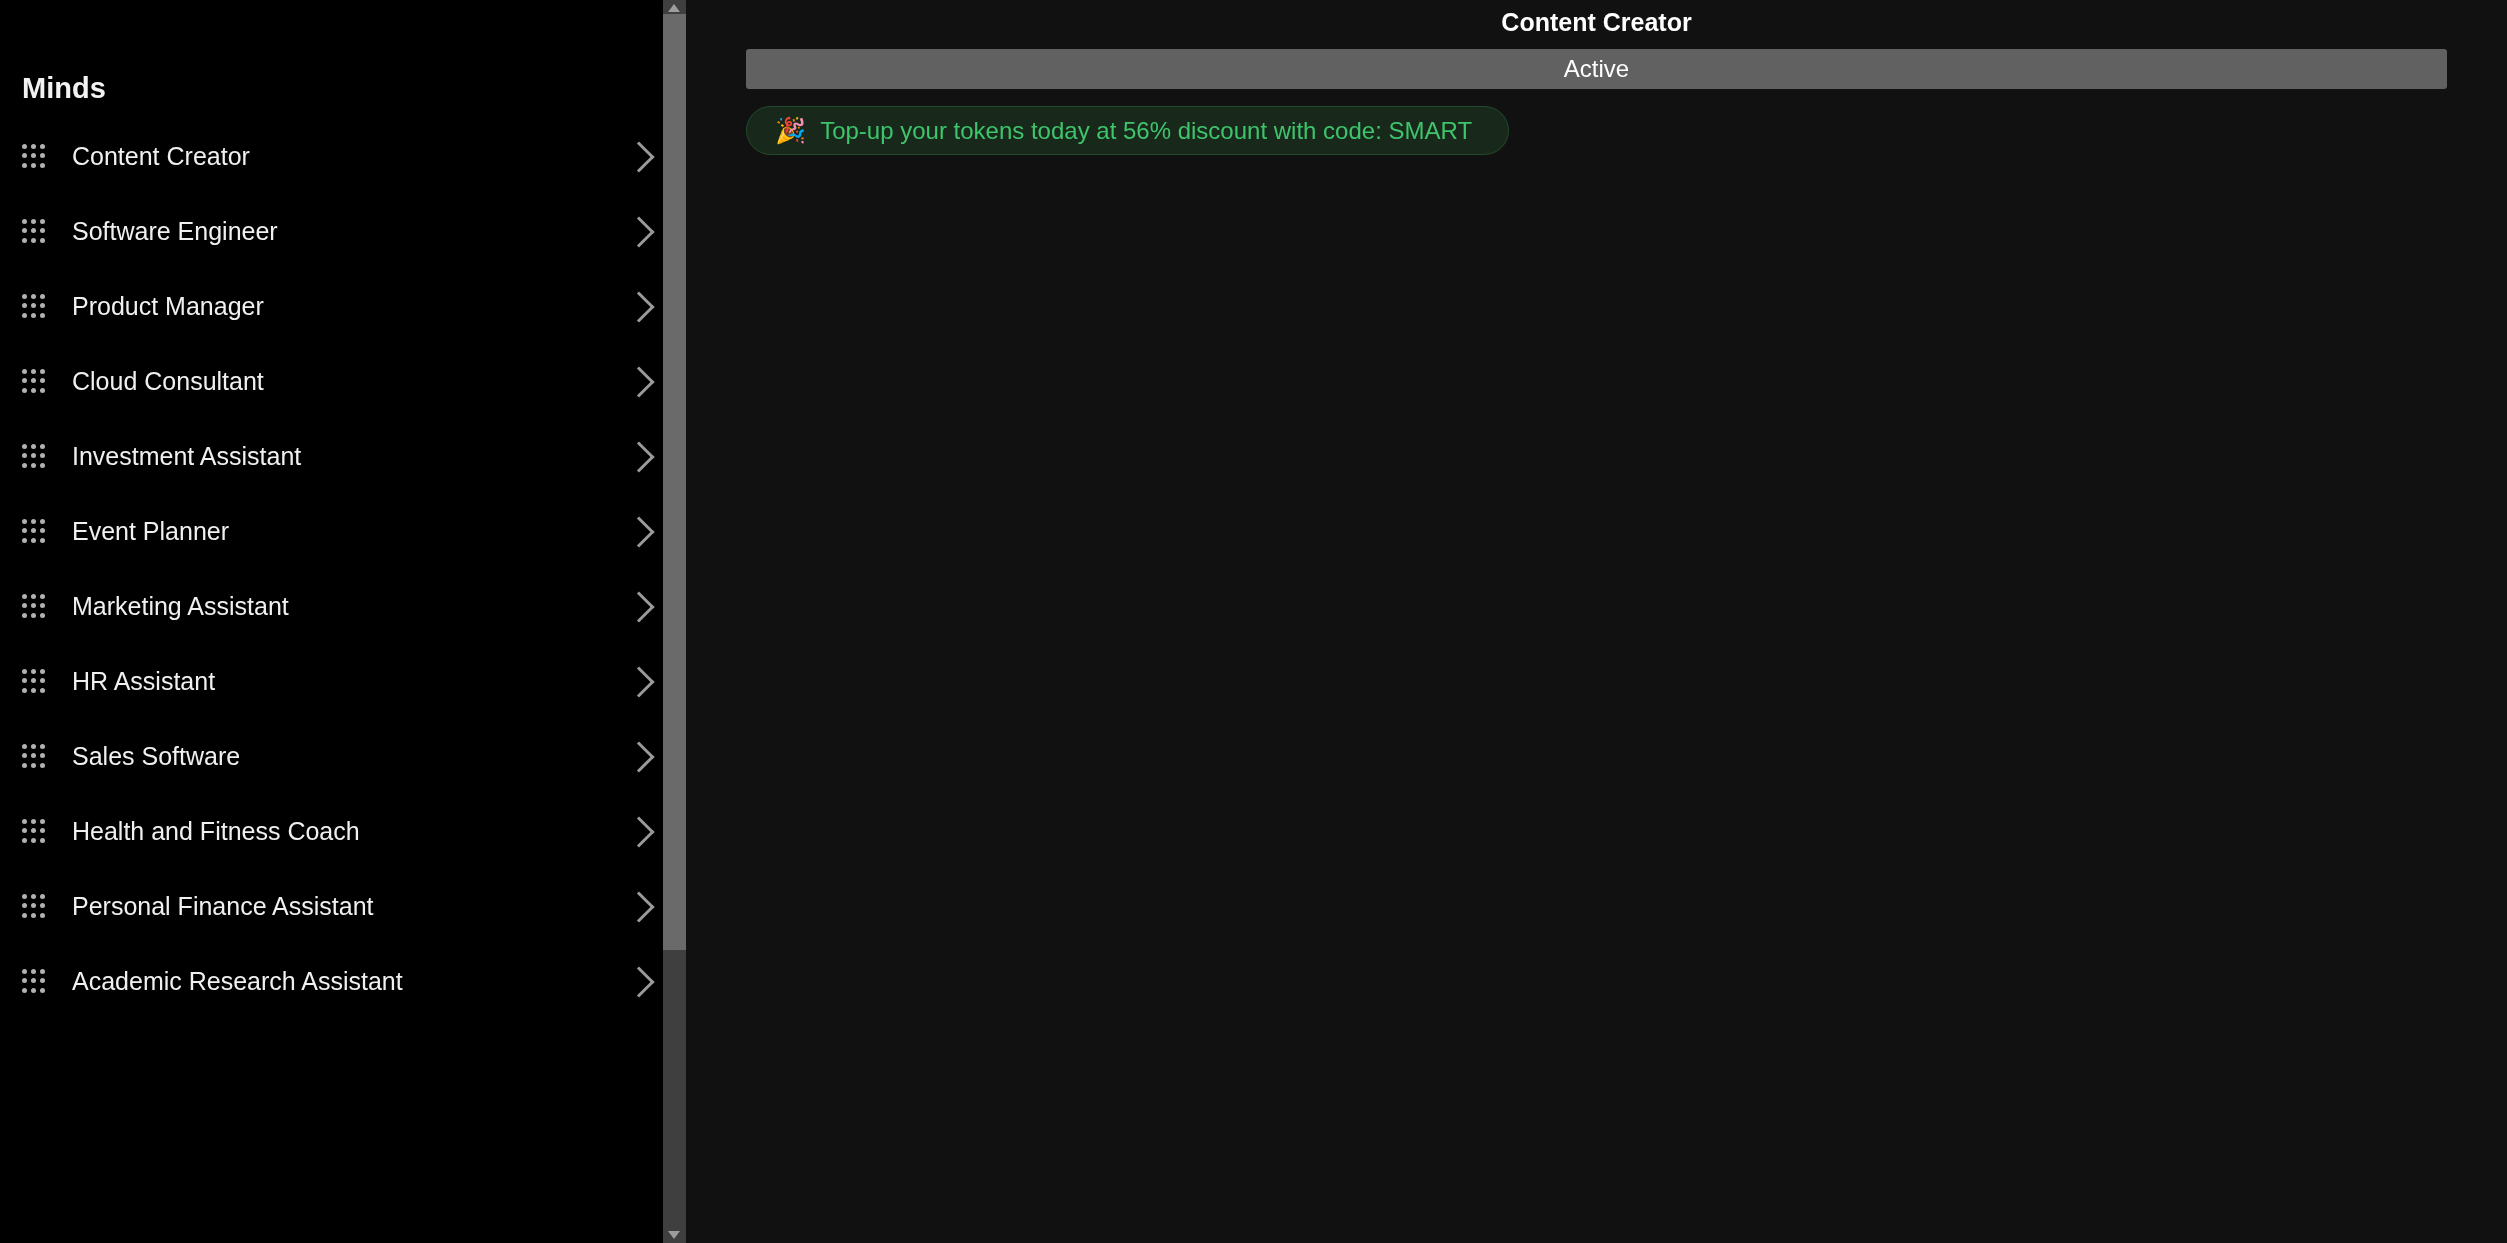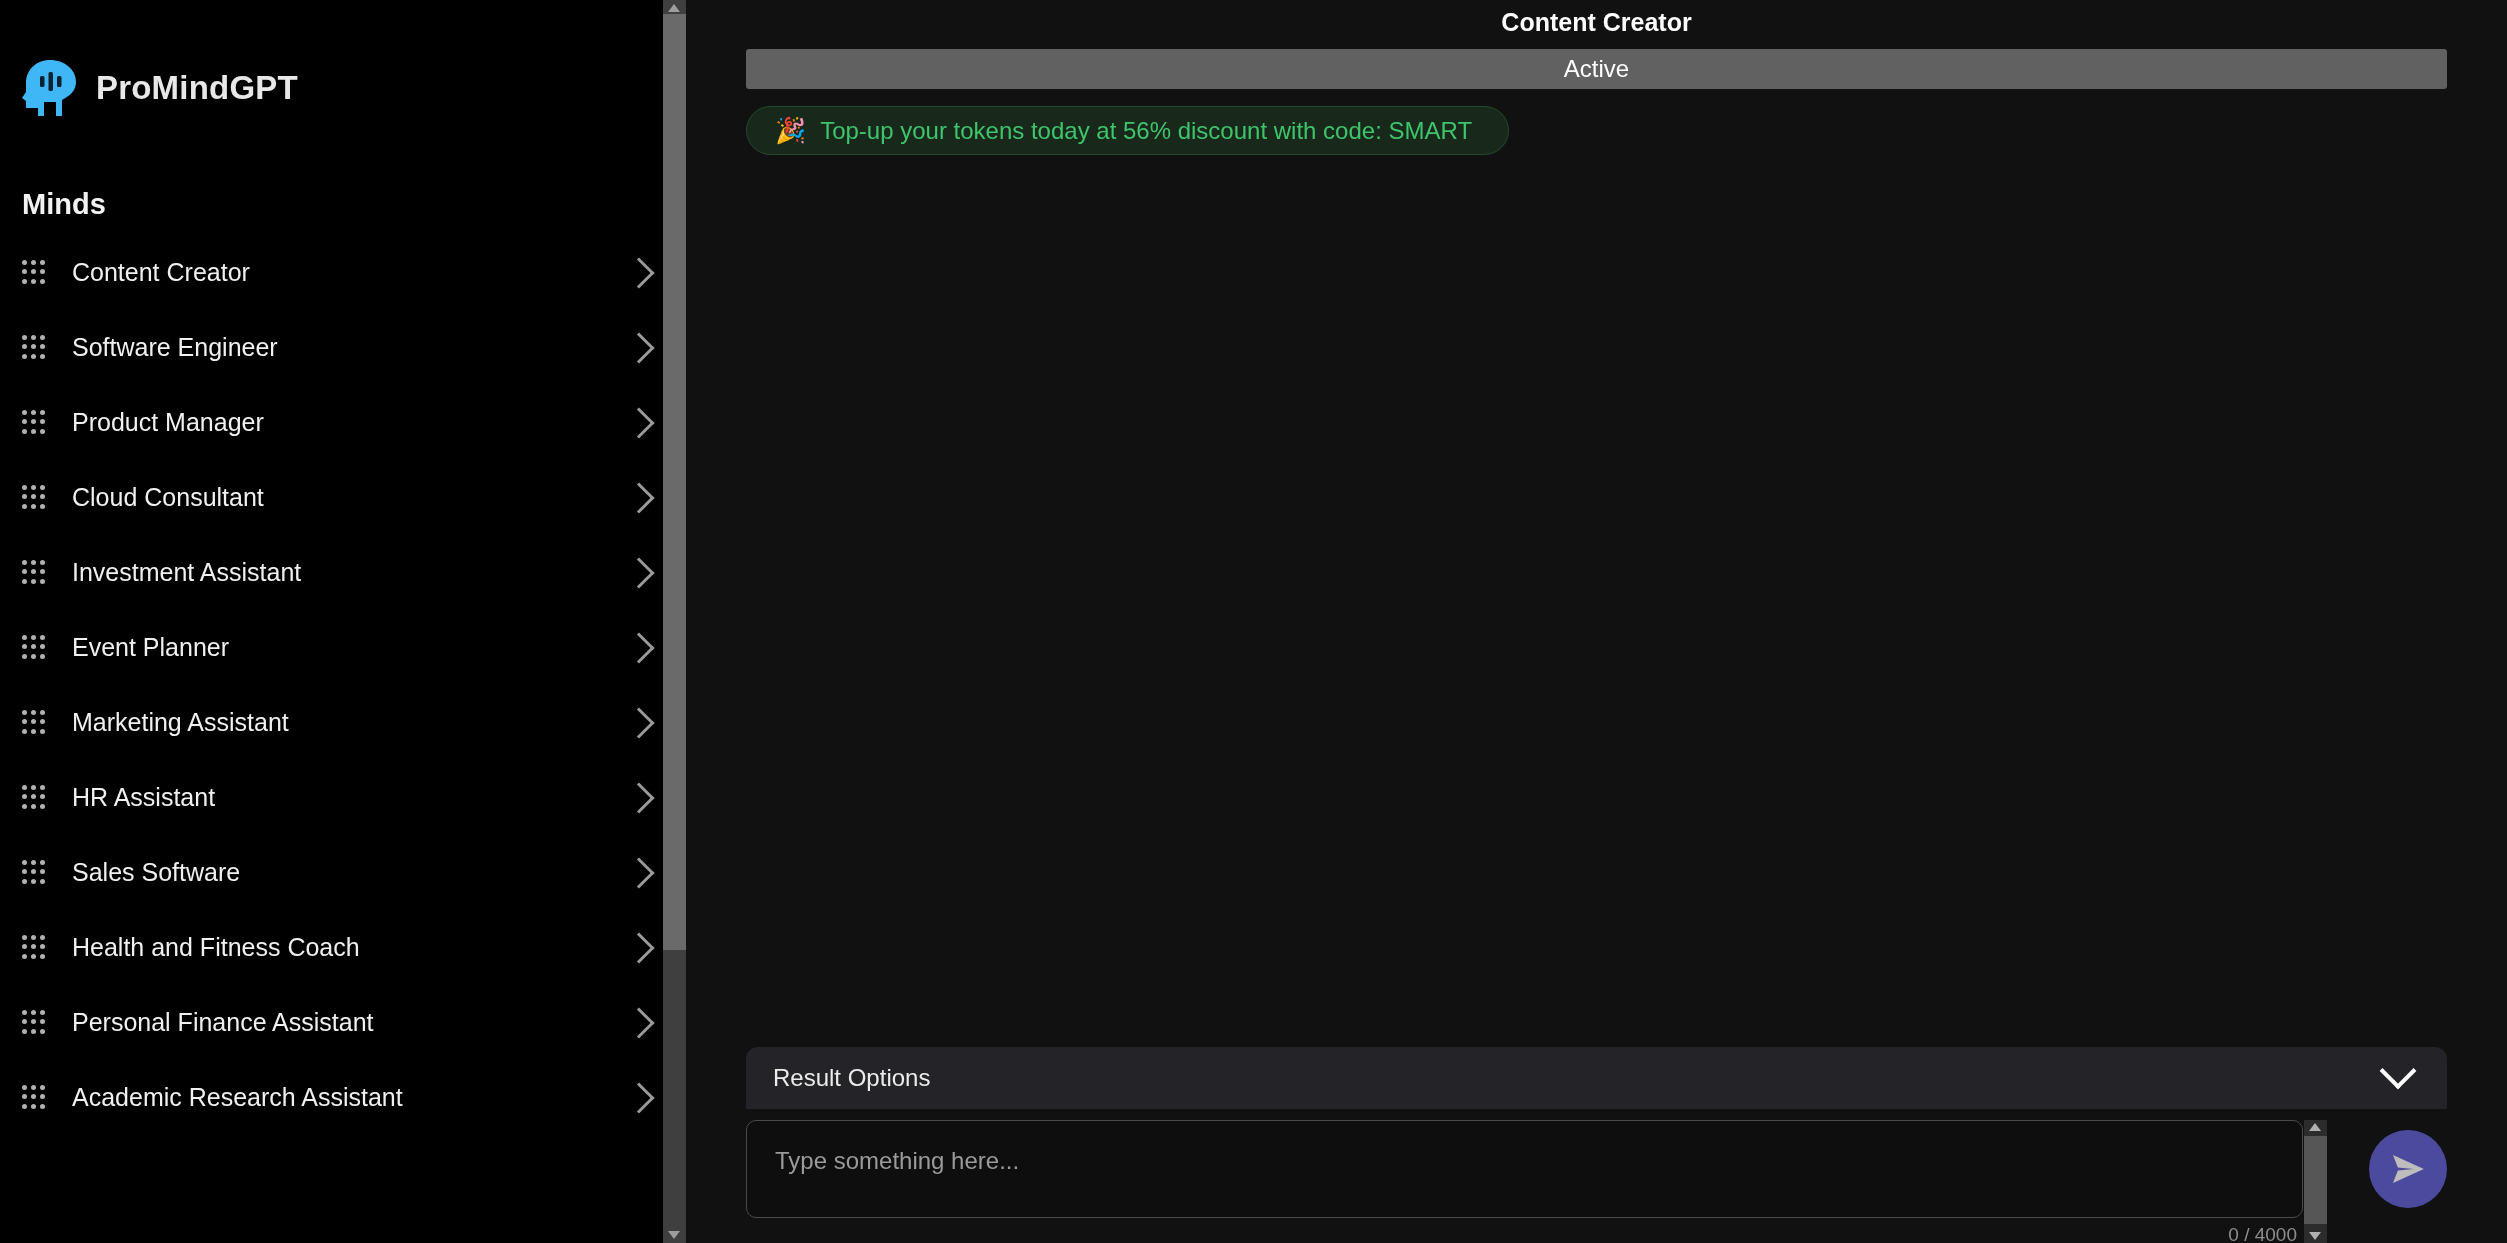--- a/index.html
+++ b/index.html
@@ -183,31 +183,20 @@
   }
   #send-button svg { width:38px; height:38px; display:block; }
 </style>
 </head>
 <body>
 
 <div id="app">
 
   <aside id="sidebar">
 
-    <div class="brand">
-      <span>
-        <svg class="brand-logo" viewBox="0 0 56 58" xmlns="http://www.w3.org/2000/svg">
-          <path d="M28 2 C14 2 4 12 4 25 L4 34 L0 40 L4 43 L4 50 L16 50 L16 58 L22 58 L22 44 L34 44 L34 58 L40 58 L40 42 C50 37 54 31 54 24 C54 11 42 2 28 2 Z" fill="#3fb6f5"></path>
-          <rect x="18" y="18" width="4.5" height="11" rx="1.6" fill="#0b2230"></rect>
-          <rect x="26.5" y="14" width="4.5" height="19" rx="1.6" fill="#0b2230"></rect>
-          <rect x="35" y="18" width="4.5" height="11" rx="1.6" fill="#0b2230"></rect>
-        </svg>
-      </span>
-      <span class="brand-name">ProMindGPT</span>
-    </div>
 
     <div class="minds-header">Minds</div>
 
     <div class="mind-list" id="mind-list">
         <div class="mind-item">
           <span class="drag-grid">
             <i></i>
             <i></i>
             <i></i>
             <i></i>
@@ -408,40 +397,15 @@
       <div id="promo">
         <span id="promo-icon">🎉</span>
         <span id="promo-text">Top-up your tokens today at 56% discount with code: SMART</span>
       </div>
     </div>
 
     <div id="conversation">
       
     </div>
 
-    <div id="composer">
-      <div id="result-options">
-        <span id="result-options-label">Result Options</span>
-        <span id="result-chevron"></span>
-      </div>
-
-      <div id="input-row">
-        <div id="textarea-wrap">
-          <textarea id="prompt-input" placeholder="Type something here..." style=""></textarea>
-          <span id="char-counter">0 / 4000</span>
-        </div>
-        <div id="ta-scrollbar">
-          <div id="ta-thumb"></div>
-          <div class="ta-arrow up"></div>
-          <div class="ta-arrow down"></div>
-        </div>
-        <button id="send-button">
-          <span>
-            <svg viewBox="0 0 24 24" xmlns="http://www.w3.org/2000/svg">
-              <path d="M2.5 3.2 L22 12 L2.5 20.8 L5.6 12.9 L15.5 12 L5.6 11.1 Z" fill="#bdbdbd"></path>
-            </svg>
-          </span>
-        </button>
-      </div>
-    </div>
 
   </section>
 </div>
 
 </body></html>

